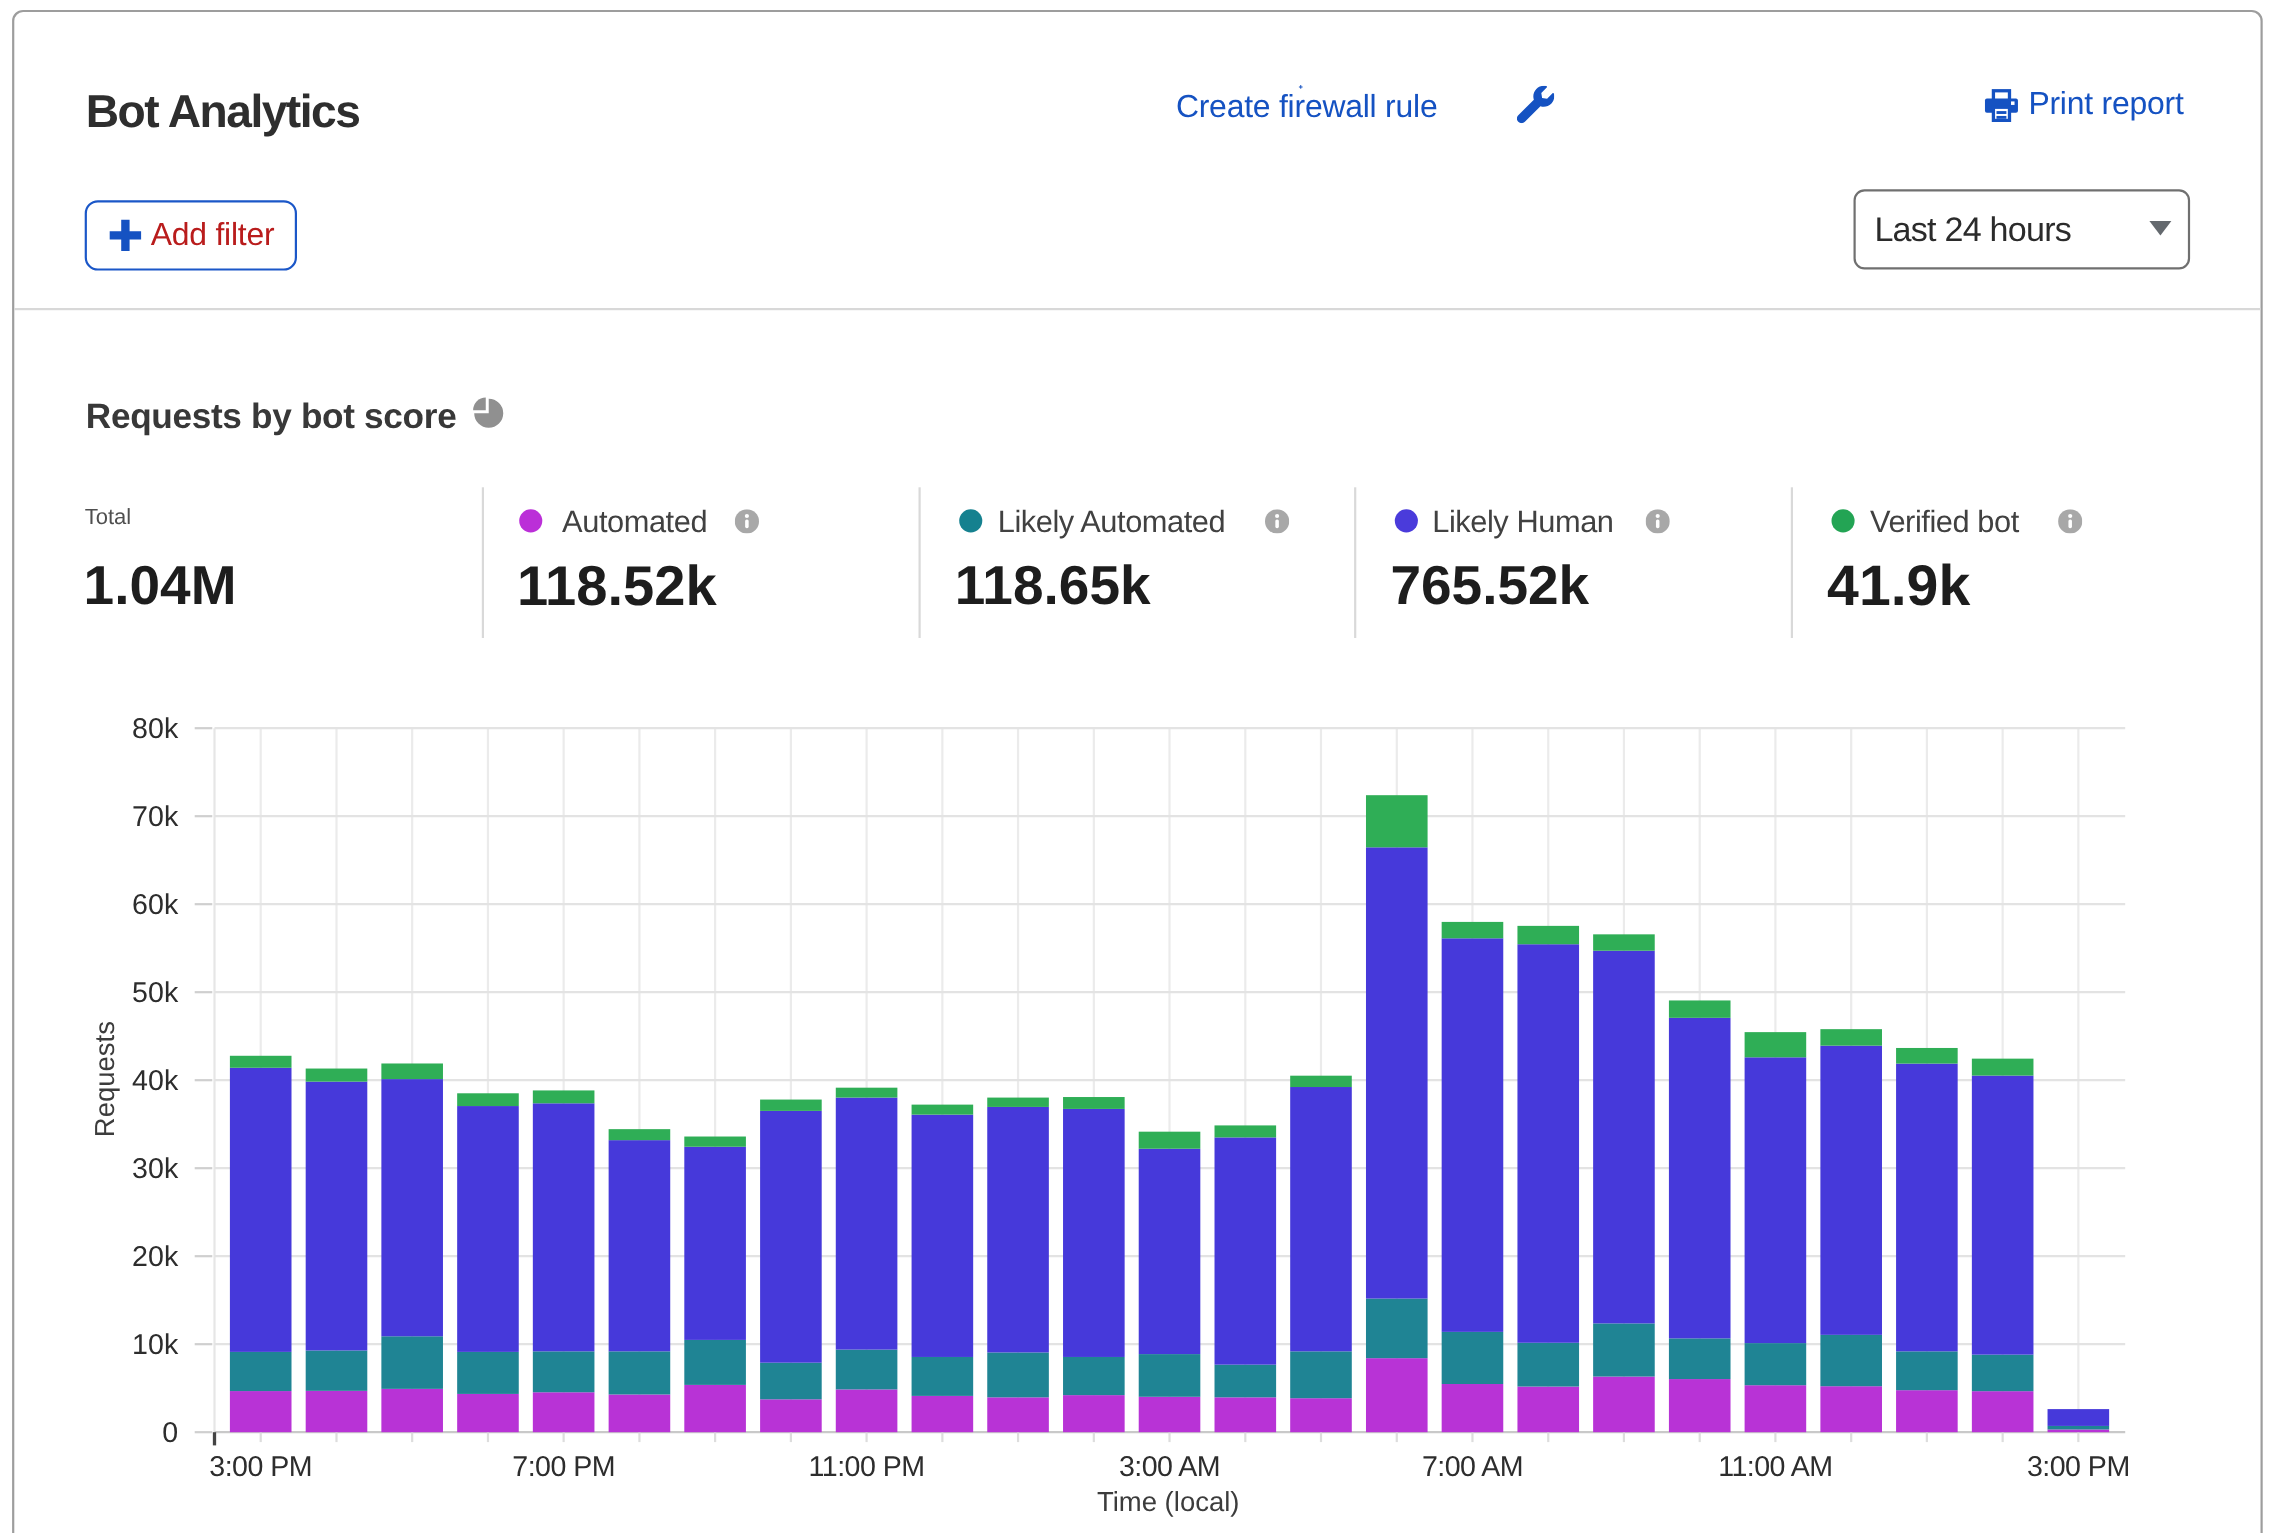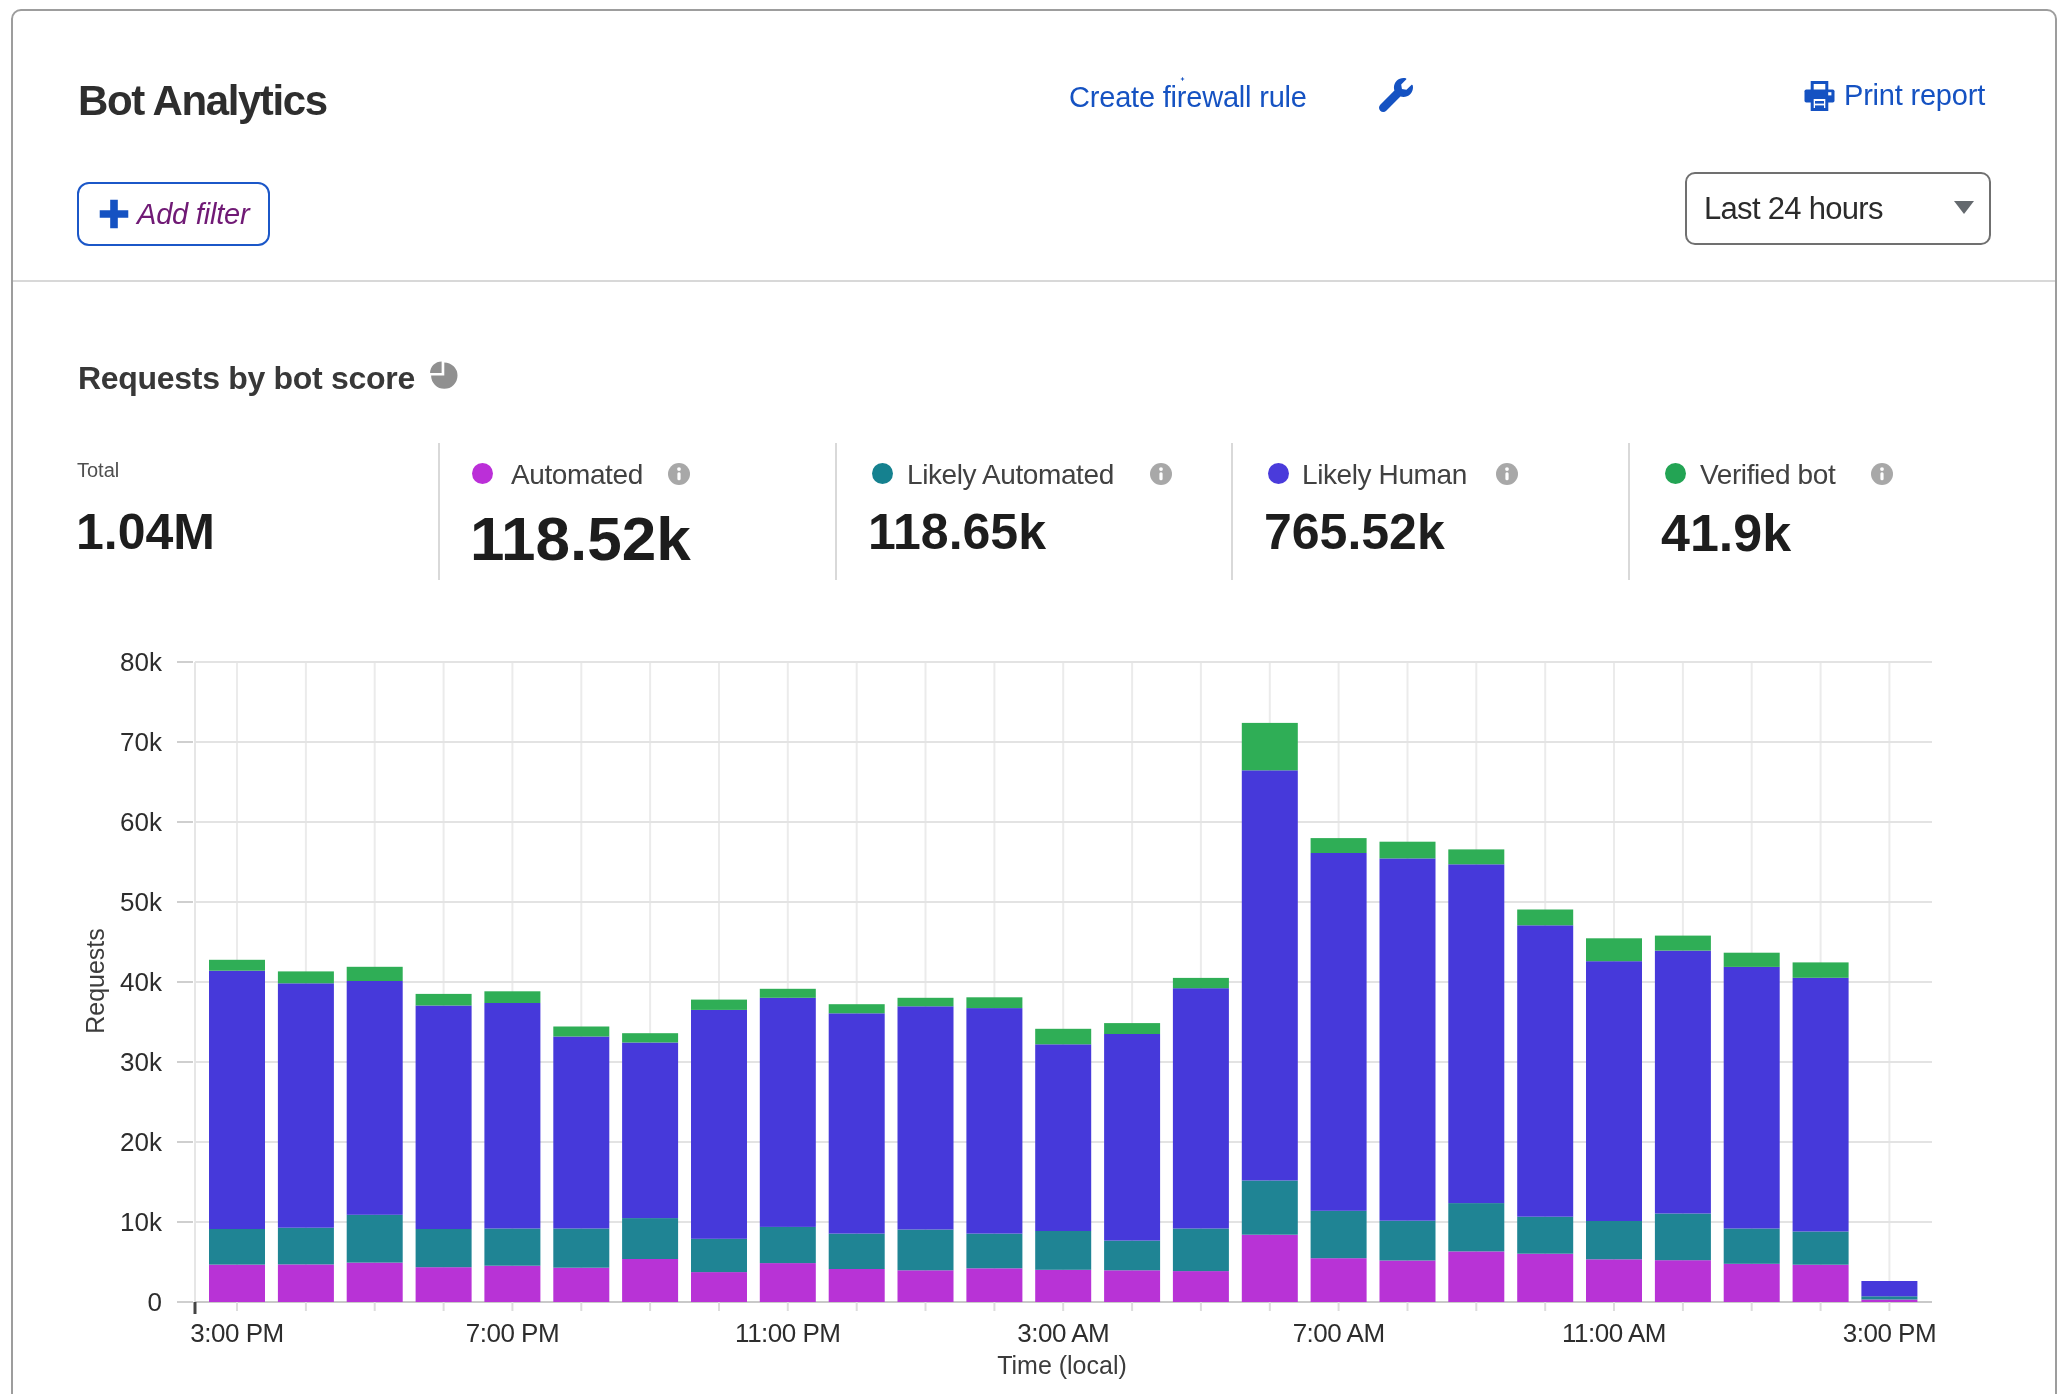--- a/index.html
+++ b/index.html
@@ -27,21 +27,21 @@
     <rect x="8.2" y="1.5" width="14.6" height="9" fill="none" stroke="#1552c2" stroke-width="3"></rect>
     <rect x="0.5" y="8.5" width="30" height="13" rx="1.8" fill="#1552c2"></rect>
     <rect x="24.2" y="11.2" width="3.2" height="3.2" fill="#ffffff"></rect>
     <rect x="8.2" y="16.5" width="14.6" height="12" fill="#ffffff" stroke="#1552c2" stroke-width="3"></rect>
     <rect x="11" y="20" width="9" height="2.6" fill="#1552c2"></rect>
     <rect x="11" y="24.4" width="9" height="2.6" fill="#1552c2"></rect>
   </svg>
   <span>Print report</span>
 </div>
 
-<div class="abs" style="left:77px;top:182px;width:189px;height:60px;border:2.5px solid #1b57c8;border-radius:12px;display:flex;align-items:center;color:#701a75;font-size:29px;letter-spacing:-0.2px;font-style:italic;">
+<div class="abs" style="left:77px;top:182px;width:189px;height:60px;border:2.5px solid #1b57c8;border-radius:12px;display:flex;align-items:center;color:#b91c1c;font-size:29px;letter-spacing:-0.2px;">
   <svg width="34" height="34" viewBox="0 0 25 25" style="margin-left:18px;margin-right:6px;">
       <path d="M9.7 2h5.6v7.7H23v5.6h-7.7V23H9.7v-7.7H2V9.7h7.7z" fill="#1552c2"></path>
     </svg>
   <span>Add filter</span>
 </div>
 
 <div class="abs" style="left:1685px;top:172px;width:302px;height:69px;border:2px solid #707070;border-radius:10px;display:flex;align-items:center;color:#2b2b2b;font-size:31px;">
   <span style="margin-left:17px;letter-spacing:-0.7px;">Last 24 hours</span>
 </div>
 <div class="abs" style="left:1954px;top:201px;width:0;height:0;border-left:10.5px solid transparent;border-right:10.5px solid transparent;border-top:13px solid #64696e;"></div>
@@ -60,21 +60,21 @@
 <div class="abs" style="left:77px;top:459px;font-size:20px;color:#4f4f4f;">Total</div>
 <div class="abs" style="left:76px;top:503px;font-size:50px;font-weight:700;color:#1d1d1d;">1.04M</div>
 
 <div style="position:absolute;left:472.0px;top:463.0px;width:21px;height:21px;border-radius:50%;background:#bb2fd8"></div>
 <div class="abs" style="left:511px;top:459px;font-size:28px;letter-spacing:-0.4px;color:#414141;">Automated</div>
 <svg style="position:absolute;left:667.6px;top:462.5px" width="22" height="22" viewBox="0 0 22 22">
     <circle cx="11" cy="11" r="11" fill="#a8a8a8"></circle>
     <circle cx="11" cy="6.1" r="1.9" fill="#ffffff"></circle>
     <rect x="9.4" y="9.2" width="3.2" height="8" rx="1.5" fill="#ffffff"></rect>
   </svg>
-<div class="abs" style="left:470px;top:503px;font-size:62px;font-weight:700;color:#1d1d1d;">118.52k</div>
+<div class="abs" style="left:470px;top:503px;font-size:51px;font-weight:700;color:#1d1d1d;">118.52k</div>
 
 <div style="position:absolute;left:871.5px;top:463.0px;width:21px;height:21px;border-radius:50%;background:#15818f"></div>
 <div class="abs" style="left:907px;top:459px;font-size:28px;letter-spacing:-0.4px;color:#414141;">Likely Automated</div>
 <svg style="position:absolute;left:1149.7px;top:462.5px" width="22" height="22" viewBox="0 0 22 22">
     <circle cx="11" cy="11" r="11" fill="#a8a8a8"></circle>
     <circle cx="11" cy="6.1" r="1.9" fill="#ffffff"></circle>
     <rect x="9.4" y="9.2" width="3.2" height="8" rx="1.5" fill="#ffffff"></rect>
   </svg>
 <div class="abs" style="left:868px;top:503px;font-size:50px;font-weight:700;color:#1d1d1d;">118.65k</div>
 

